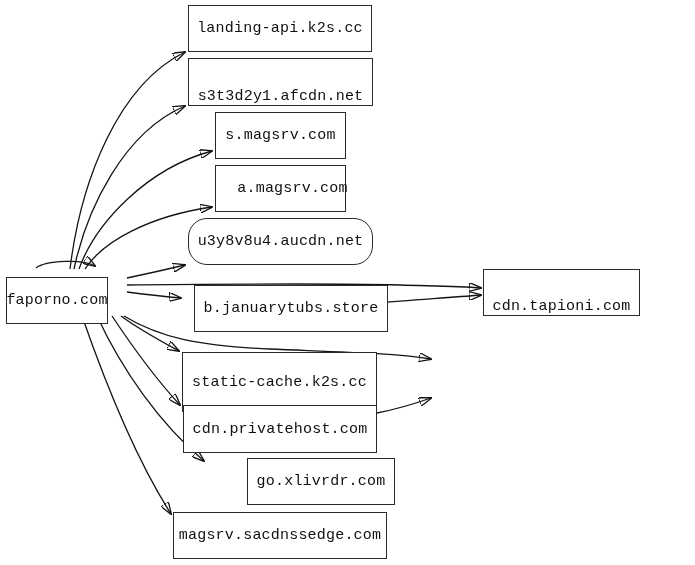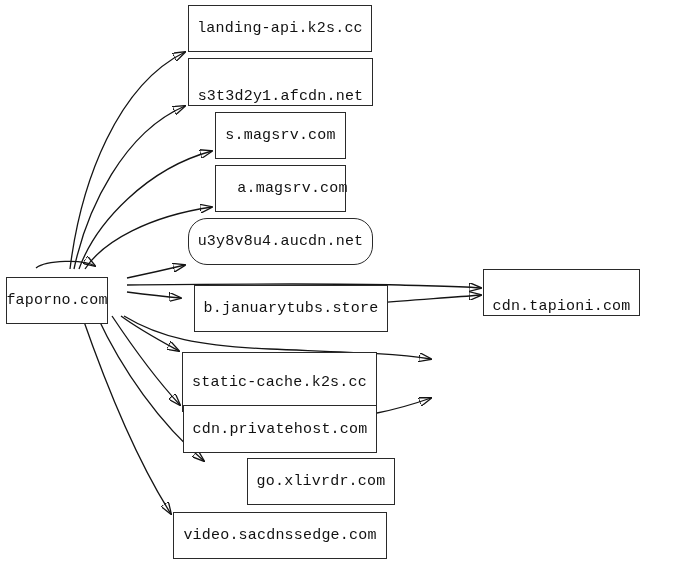--- a/index.html
+++ b/index.html
@@ -112,16 +112,16 @@
   <div class="node" style="left:183px; top:405px; width:194px; height:48px;">
     <span>cdn.privatehost.com</span>
   </div>
 
 
   <div class="node" style="left:207px; top:458px; width:148px; height:47px;margin-left:40px;">
     <span>go.xlivrdr.com</span>
   </div>
 
   <div class="node" style="left:173px; top:512px; width:214px; height:47px;">
-    <span>video.sacdnssedge.com</span>
+    <span>magsrv.sacdnssedge.com</span>
   </div>
 
 </div>
 
 </body></html>

